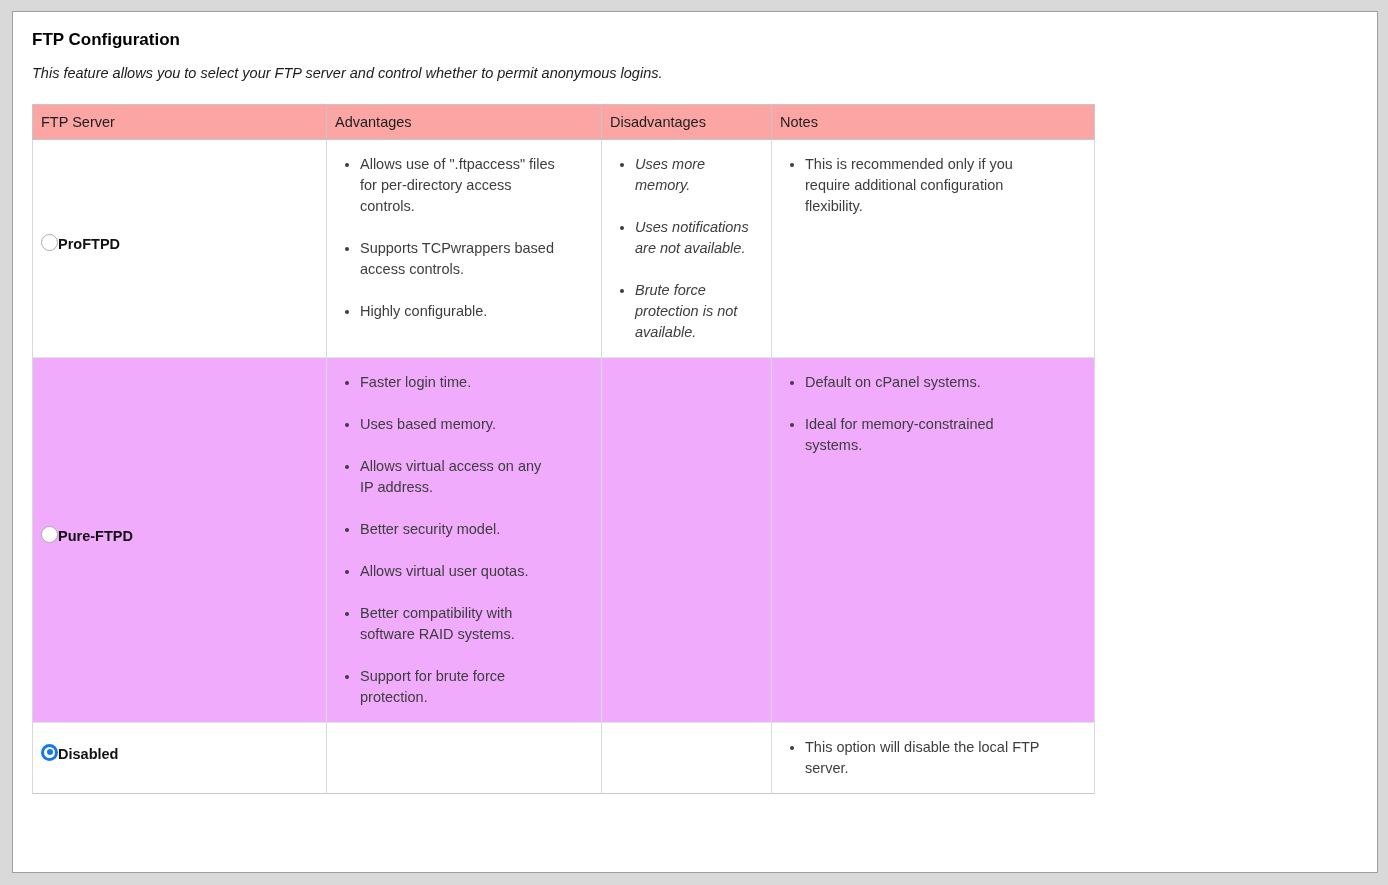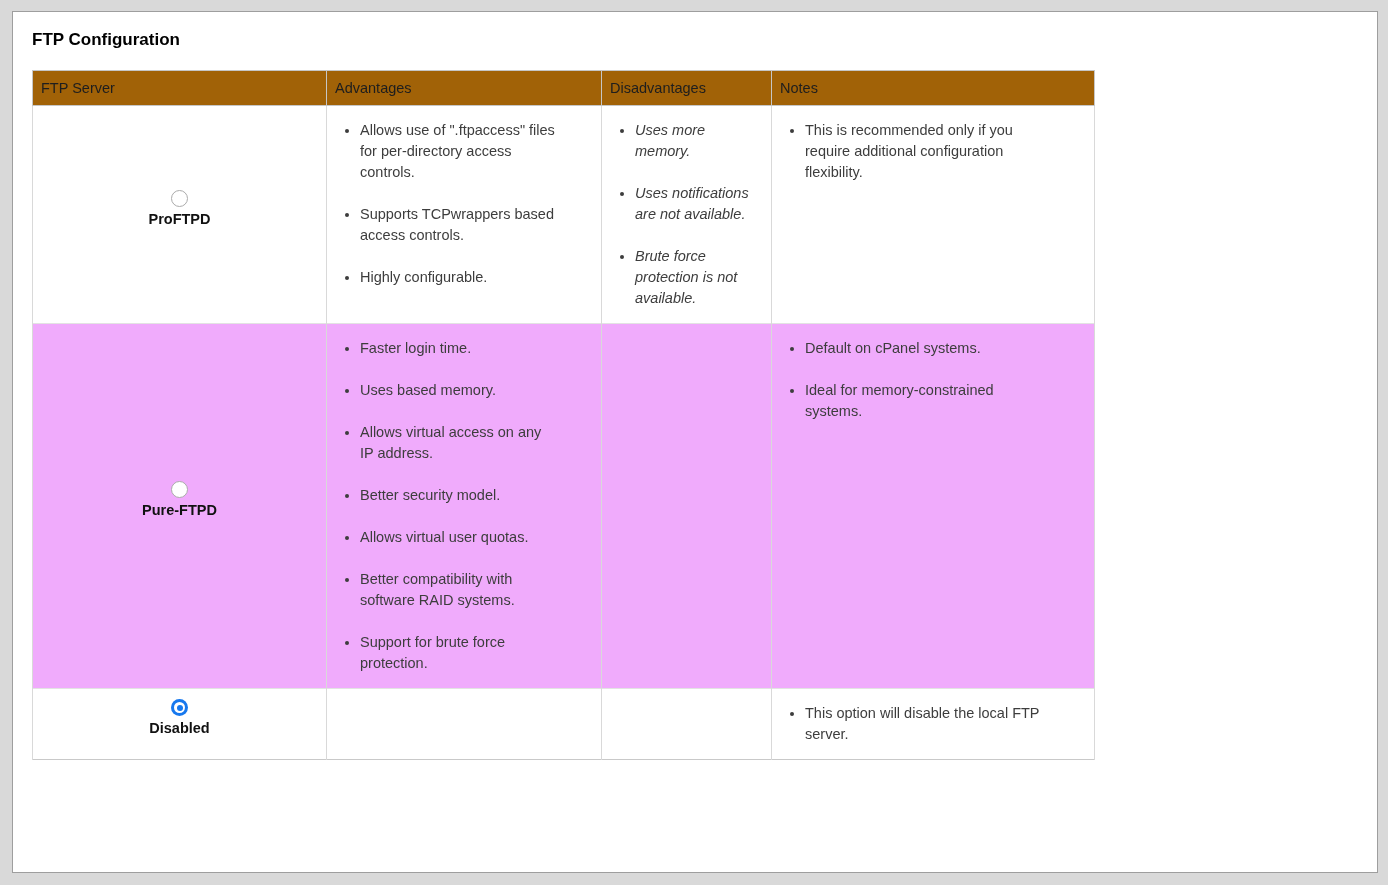--- a/index.html
+++ b/index.html
@@ -41,21 +41,21 @@
     line-height: 21px;
   }
   table.ftp-table {
     margin-top: 20px;
     border-collapse: collapse;
     table-layout: fixed;
     width: 1062px;
     border: 1px solid #c9c9c9;
   }
   .ftp-table th {
-    background: #a16207;
+    background: #fca5a5;
     border: 1px solid #c6c6c6;
     font-size: 14.5px;
     font-weight: normal;
     color: #1e1e1e;
     text-align: left;
     padding: 9px 8px;
   }
   .ftp-table td {
     border-left: 1px solid #d9d9d9;
     border-right: 1px solid #d9d9d9;
@@ -65,21 +65,21 @@
     font-size: 14.5px;
     color: #3d3d3d;
   }
   .ftp-table tr.alt td { background: #f0abfc; }
   .ftp-table td.server-cell {
     vertical-align: middle;
     text-align: center;
   }
   .server-inner {
     display: flex;
-    flex-direction: column;
+    flex-direction: row;
     align-items: center;
   }
   .radio {
     display: inline-block;
     width: 17px; height: 17px;
     border-radius: 50%;
     background: #ffffff;
     border: 1px solid #ababab;
     position: relative;
     cursor: pointer;
@@ -121,20 +121,21 @@
   .ftp-table li:last-child { margin-bottom: 0; }
   .col-adv li   { margin-right: 38px; }
   .col-dis li   { margin-right: 8px; font-style: italic; }
   .col-notes li { margin-right: 34px; }
 </style>
 </head>
 <body>
 
 <div class="panel">
   <h1 class="page-title">FTP Configuration</h1>
+  <p class="page-subtitle">This feature allows you to select your FTP server and control whether to permit anonymous logins.</p>
 
   <table class="ftp-table">
     <colgroup>
       <col style="width:294px">
       <col style="width:275px">
       <col style="width:170px">
       <col style="width:323px">
     </colgroup>
     <thead>
       <tr>

